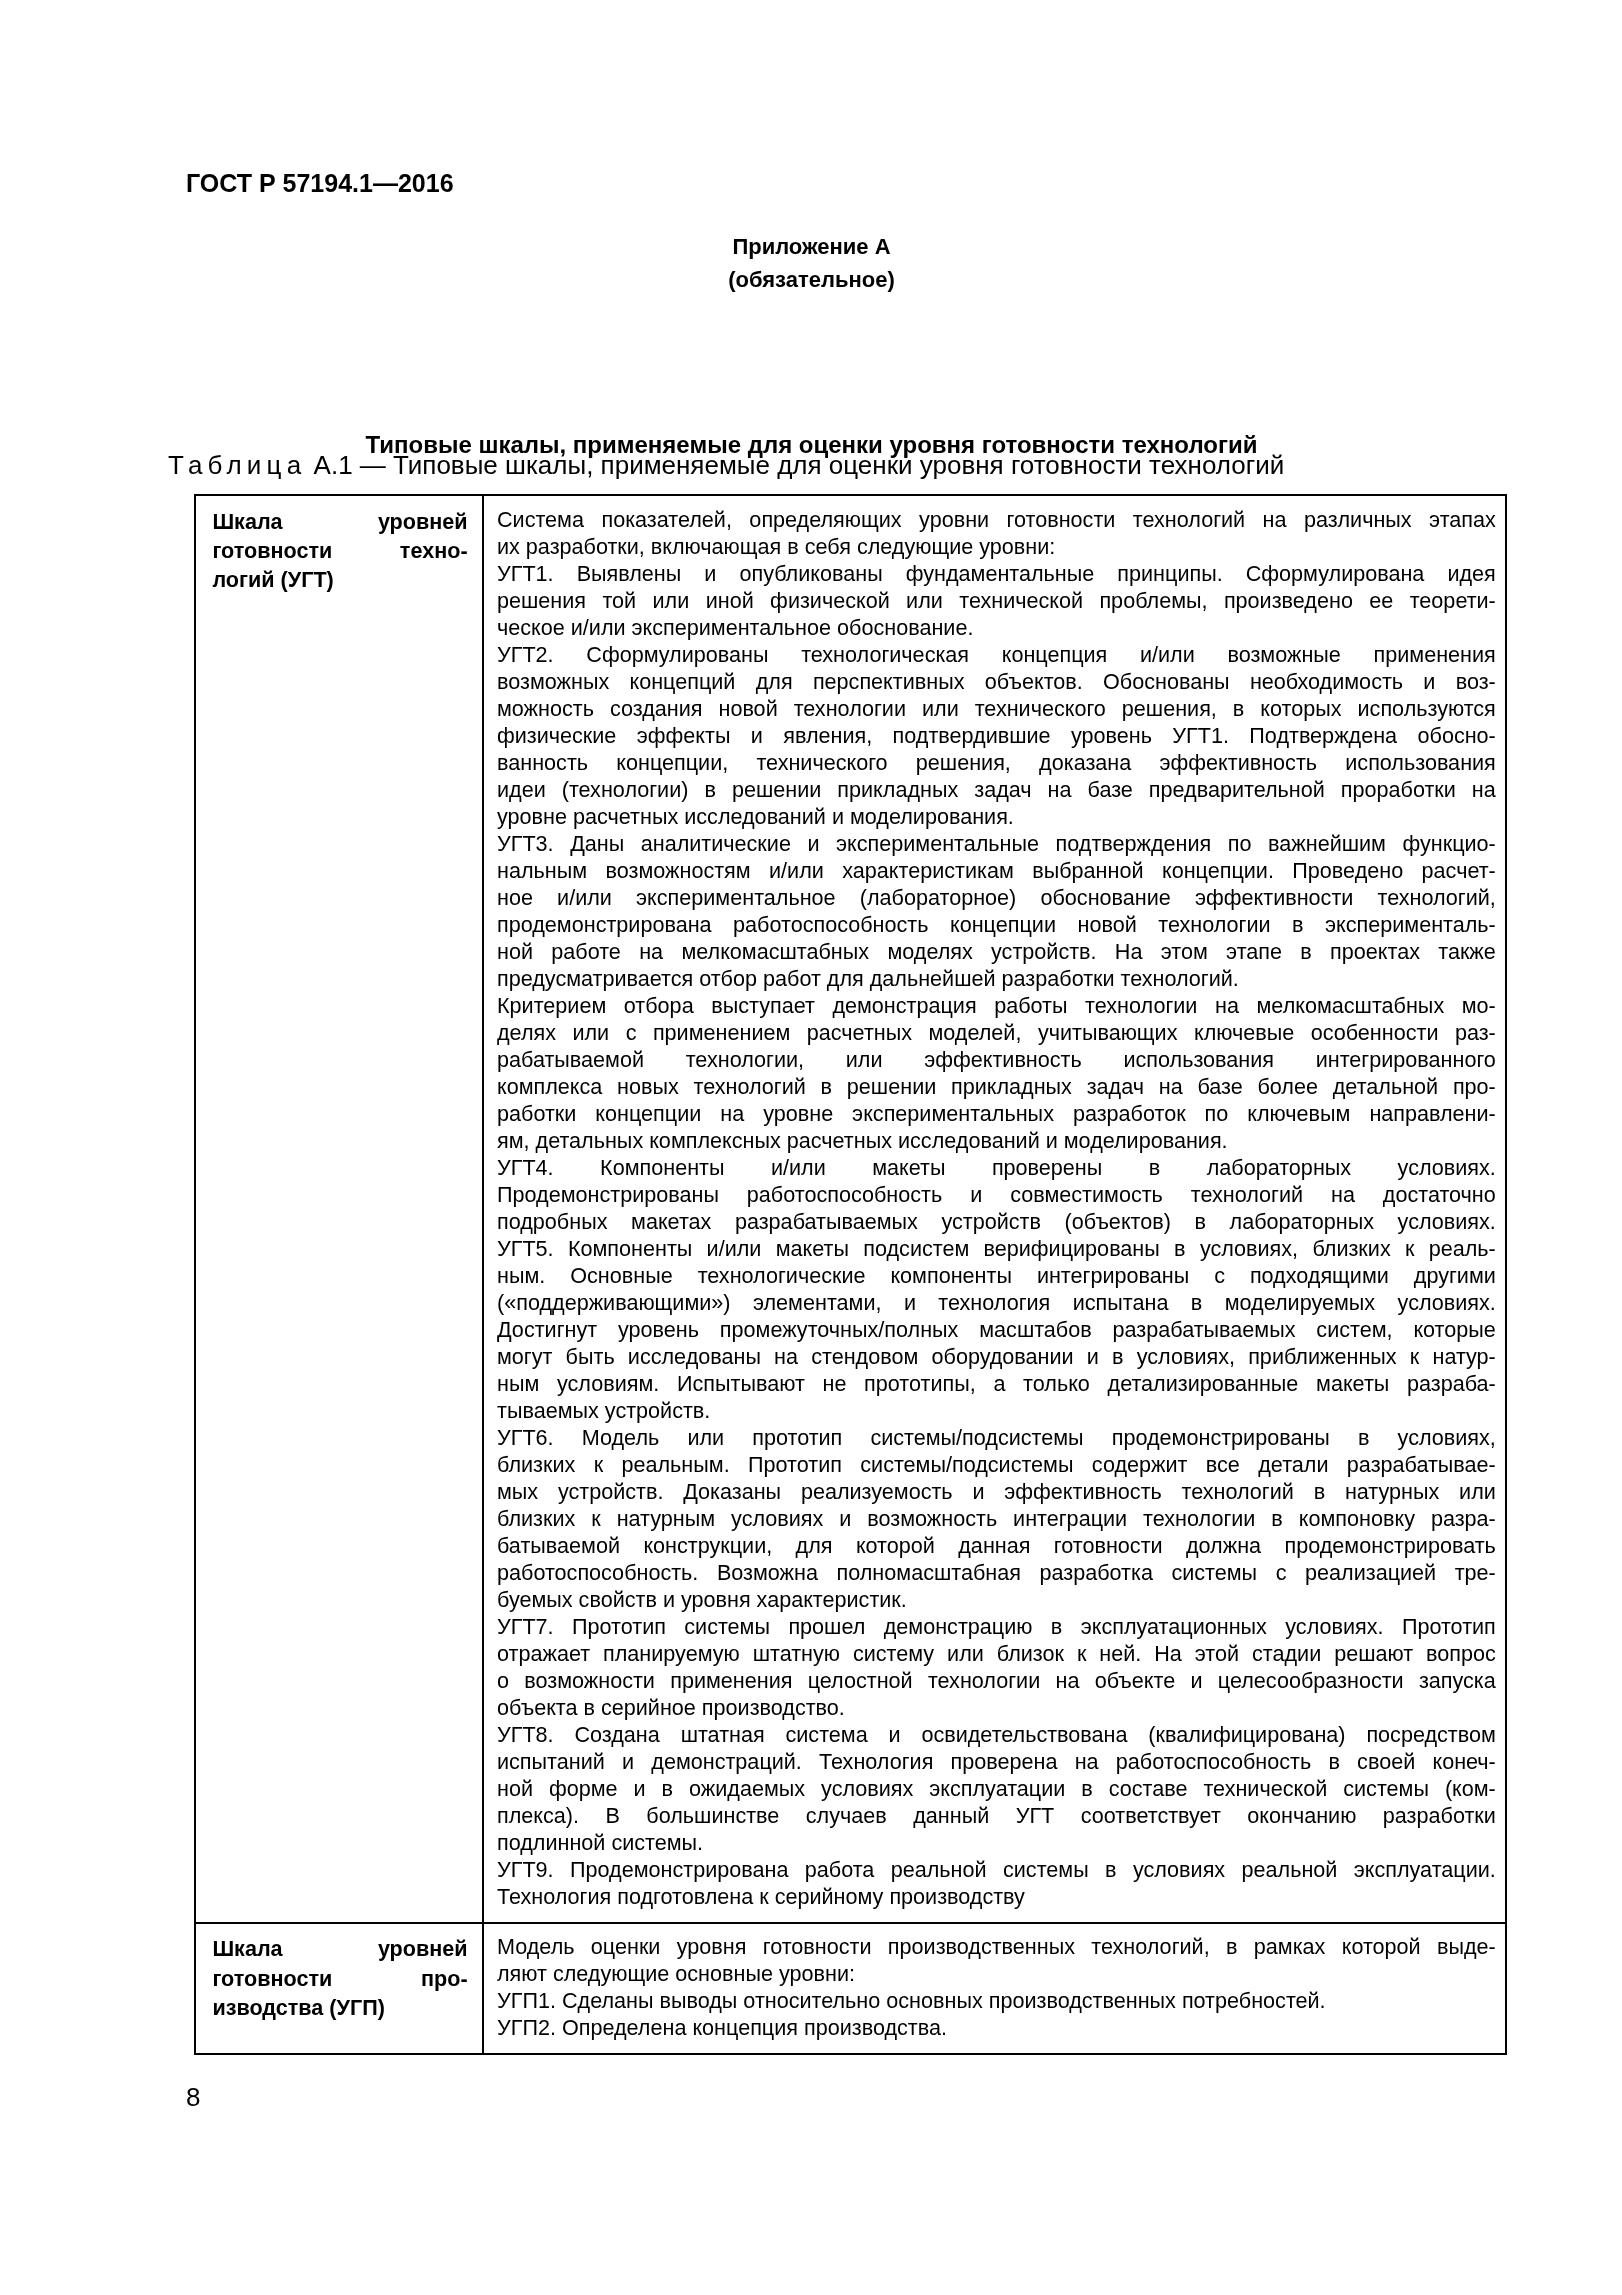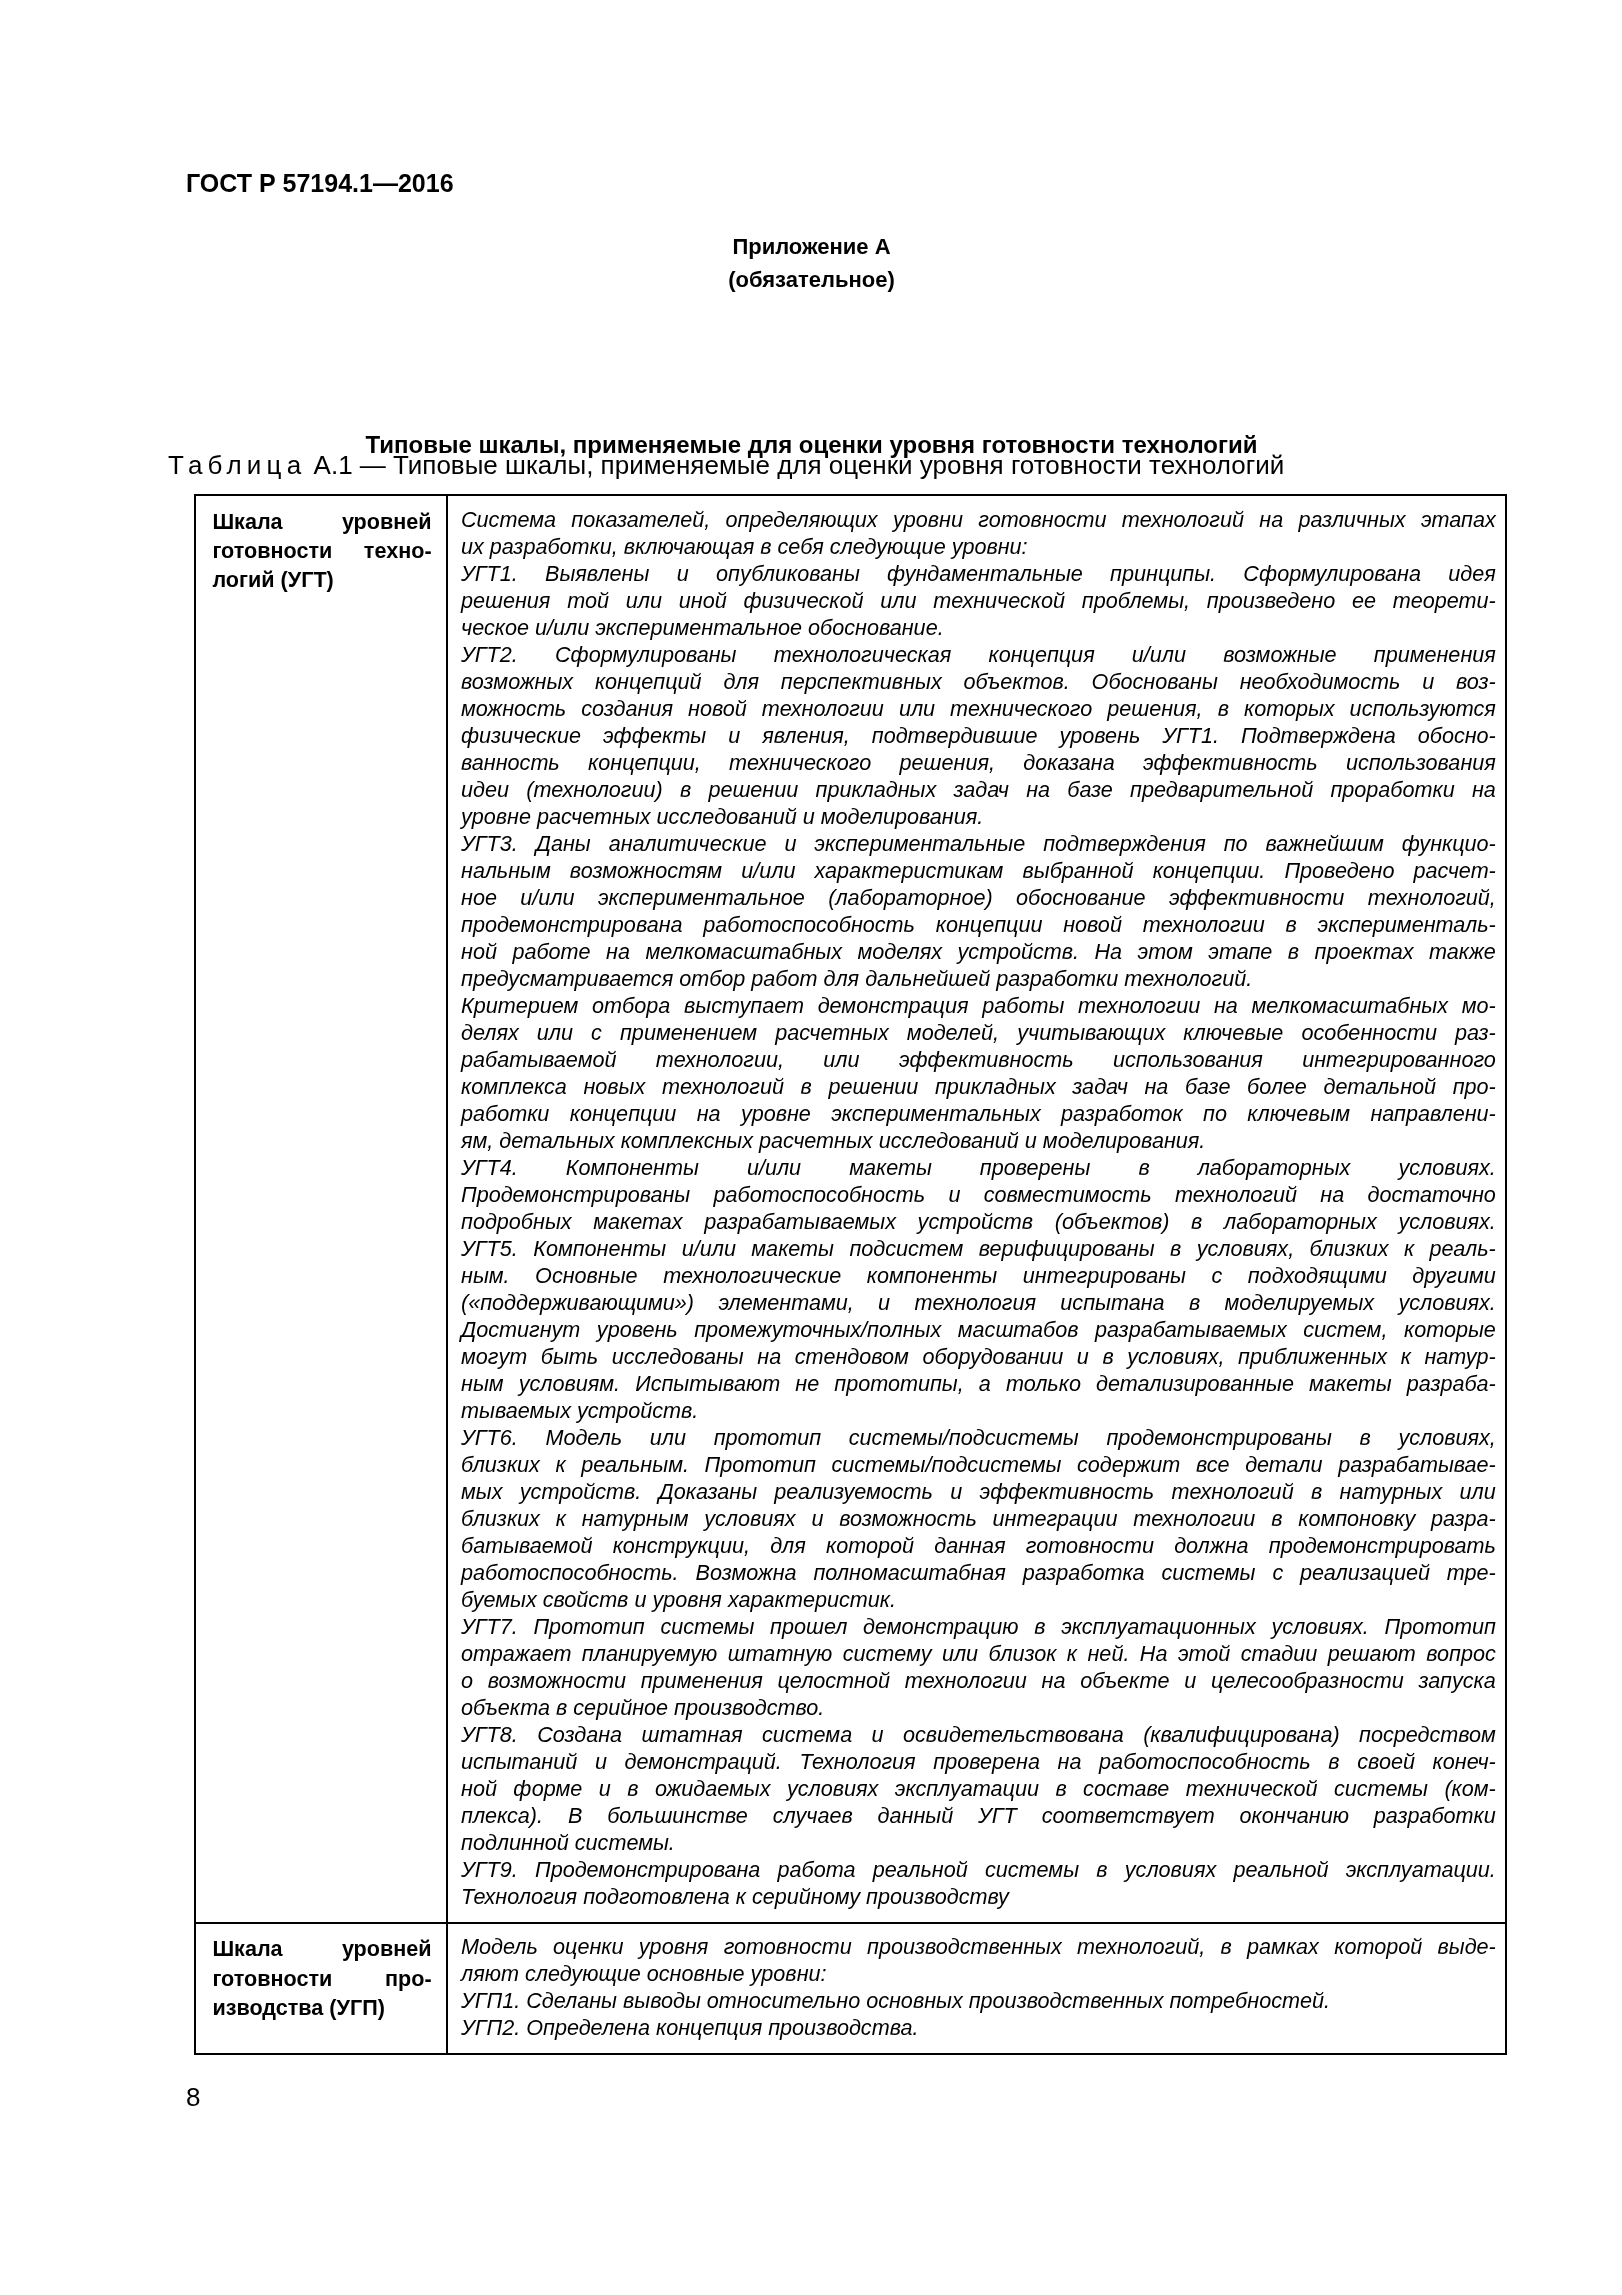--- a/index.html
+++ b/index.html
@@ -27,28 +27,27 @@
     font-size:26px;white-space:nowrap;
   }
   .caption .sp{letter-spacing:5.2px;}
   .gtable{
     position:absolute;left:194px;top:494px;width:1313px;
     border:2px solid #000;box-sizing:border-box;
   }
   .trow{display:flex;align-items:stretch;}
   .trow + .trow{border-top:2px solid #000;}
   .term{
-    width:252px;flex:none;box-sizing:border-box;
+    width:288px;flex:none;box-sizing:border-box;
     border-right:2px solid #000;
     padding:10.5px 14.4px 13px 16.4px;
   }
   .def{
     flex:1;box-sizing:border-box;
     padding:9.8px 9.2px 11.8px 13px;
-    font-style:italic;
   }
   .tl{text-align:left;}
   .tl.just{text-align:justify;text-align-last:justify;}
   .term .tl{font-size:21.6px;font-weight:bold;line-height:29.4px;}
   .def .tl{font-size:21.6px;line-height:27px;}
   .pagenum{
     position:absolute;left:186px;top:2082px;
     font-size:26px;
   }
 </style>

